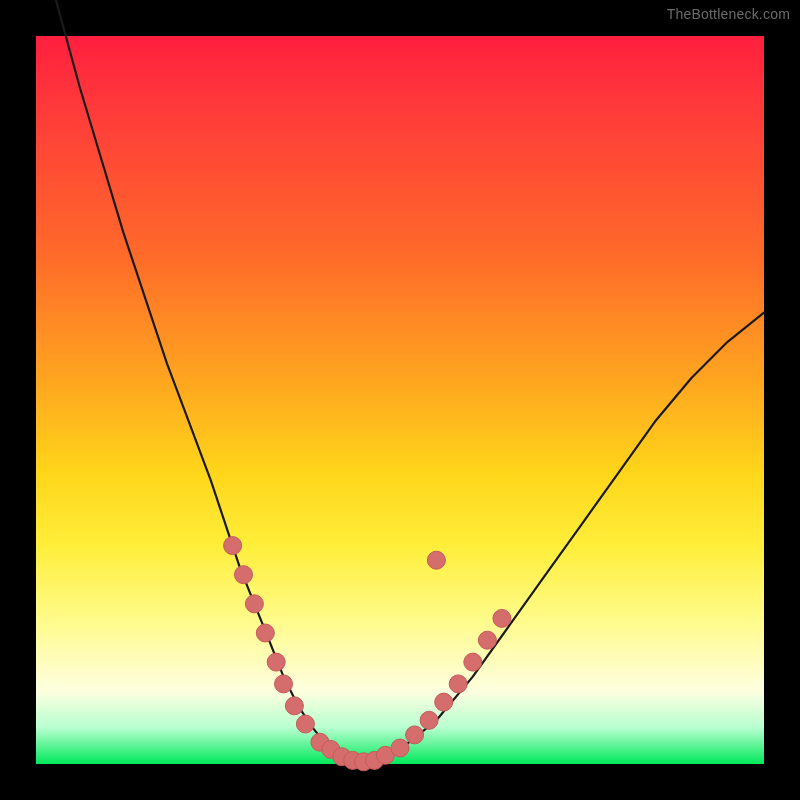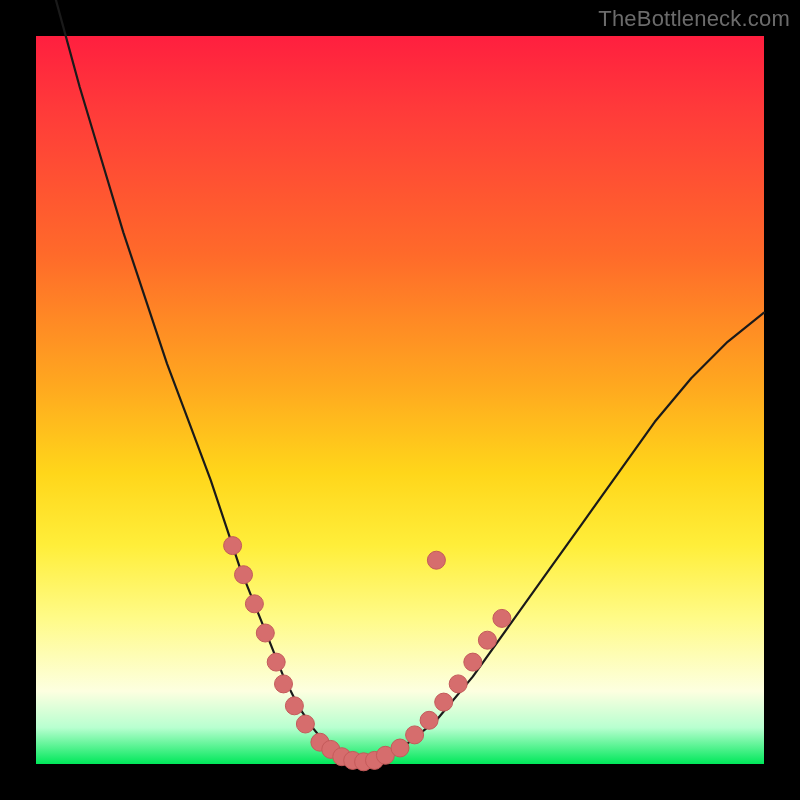--- a/index.html
+++ b/index.html
@@ -46,21 +46,21 @@
     top: 0;
     width: 728px;
     height: 728px;
     overflow: visible;
   }
   .watermark {
     position: absolute;
     top: 6px;
     right: 10px;
     color: #6b6b6b;
-    font-size: 22px;
+    font-size: 14px;
     font-weight: 400;
     letter-spacing: 0.2px;
   }
 </style>
 </head>
 <body>
 
 <div class="frame">
   <div class="plot-area">
     <svg class="overlay" viewBox="0 0 728 728" preserveAspectRatio="none">

